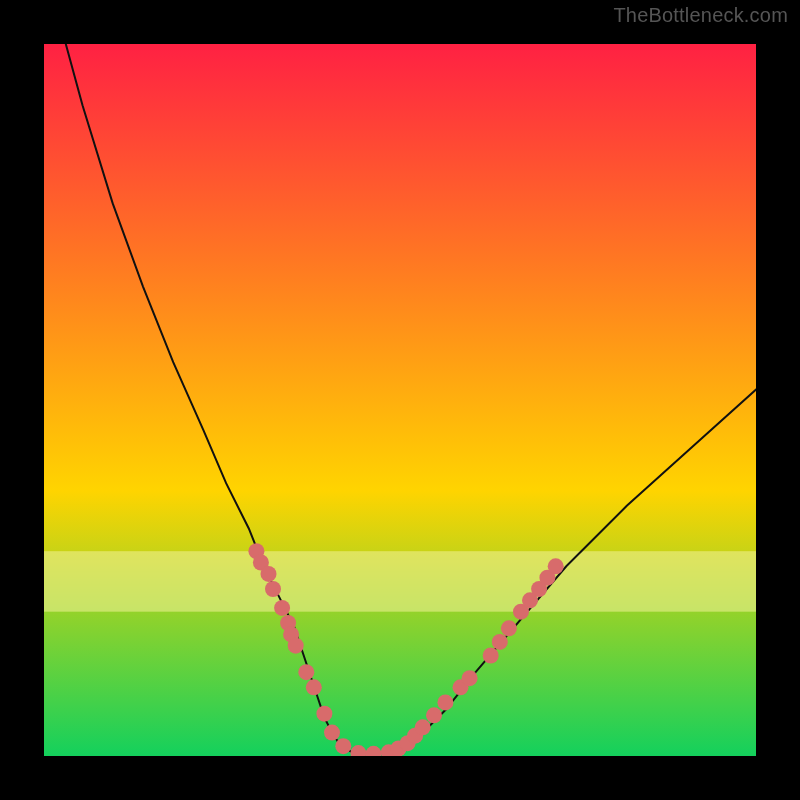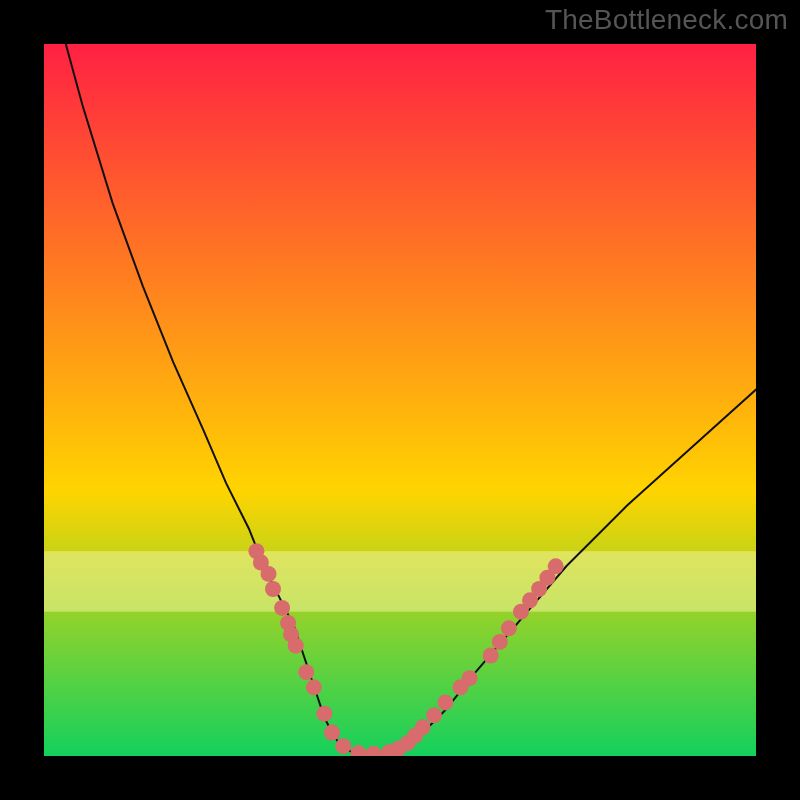--- a/index.html
+++ b/index.html
@@ -13,21 +13,21 @@
   .container {
     position: relative;
     width: 800px;
     height: 800px;
   }
   .watermark {
     position: absolute;
     top: 4px;
     right: 12px;
     font-family: Arial, Helvetica, sans-serif;
-    font-size: 28px;
+    font-size: 20px;
     font-weight: 500;
     color: #555;
     letter-spacing: 0.2px;
     z-index: 10;
   }
   .plot {
     position: absolute;
     left: 0;
     top: 0;
   }

